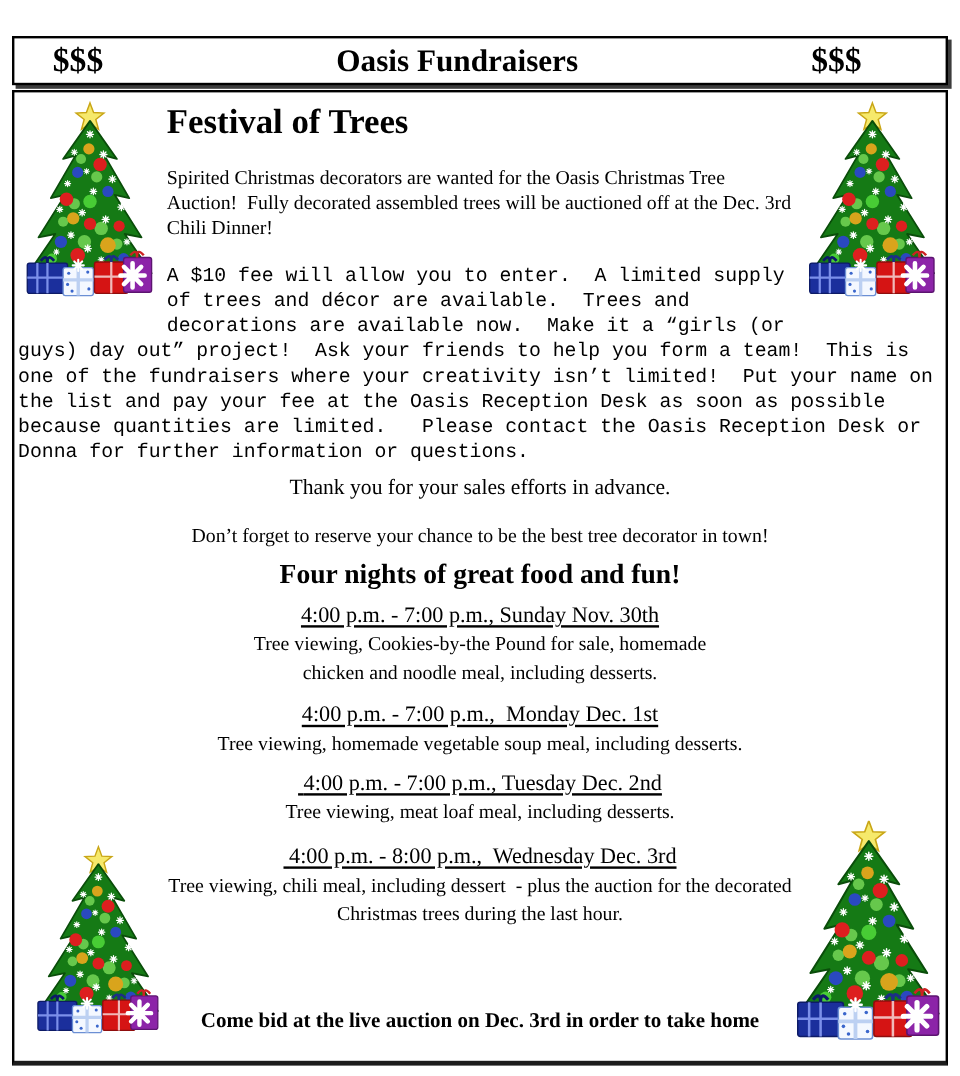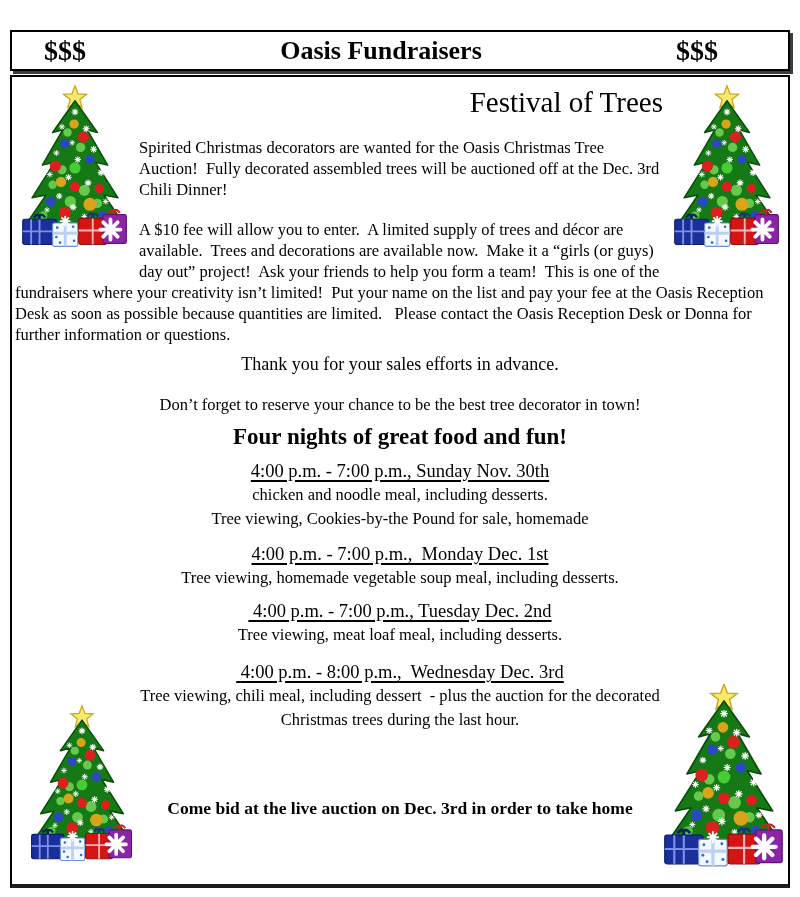--- a/index.html
+++ b/index.html
@@ -19,25 +19,25 @@
     border:2px solid #000; border-bottom:4px solid #1c1c1c;
     padding:0 3px; overflow:hidden;
   }
 
   .tree { display:block; }
   .tree.top-left  { float:left;  width:112px; height:174px; margin:3px 8px 18px 4px; }
   .tree.top-right { float:right; width:112px; height:174px; margin:3px 2px 18px 8px; }
   .tree.bottom-left  { position:absolute; left:16px;  bottom:16px; width:108px; height:168px; }
   .tree.bottom-right { position:absolute; right:0;    bottom:16px; width:128px; height:184px; }
 
-  .flyer-title { margin:8px 0 0 0; text-align:right; font-weight:normal; font-size:29px; line-height:34px; }
+  .flyer-title { margin:8px 0 0 0; text-align:left; font-weight:bold; font-size:29px; line-height:34px; }
 
   .para { font-size:16.5px; line-height:21px; white-space:pre-wrap; margin:0; text-align:left; }
   .p1 { margin-top:18px; }
-  .p2 { margin-top:19px; }
+  .p2 { margin-top:19px;font-family:Liberation Mono, monospace; }
 
   .center { text-align:center; }
   .bold { font-weight:bold; }
 
   .encourage { margin-top:17px; font-size:17px; line-height:22px; white-space:pre-wrap; }
   .thanks    { margin-top:9px;  font-size:18px; line-height:21px; }
   .reserve   { margin-top:19px;  font-size:16.5px; line-height:21px; }
 
   .schedule-title { margin-top:8px; font-size:23px; line-height:27px; }
 
@@ -158,22 +158,22 @@
 
     <div class="center thanks">Thank you for your sales efforts in advance.</div>
     <div class="center reserve">Don’t forget to reserve your chance to be the best tree decorator in town!</div>
 
     <div class="center bold schedule-title">Four nights of great food and fun!</div>
 
     <div class="day-block">
       <div class="center">
         <span class="day-heading">4:00 p.m. - 7:00 p.m., Sunday Nov. 30th</span>
       </div>
+      <div class="center desc">Tree viewing, Cookies-by-the Pound for sale, homemade</div>
       <div class="center desc">chicken and noodle meal, including desserts.</div>
-      <div class="center desc">Tree viewing, Cookies-by-the Pound for sale, homemade</div>
     </div>
 
     <div class="day-block gap-md">
       <div class="center">
         <span class="day-heading">4:00 p.m. - 7:00 p.m.,  Monday Dec. 1st</span>
       </div>
       <div class="center desc">Tree viewing, homemade vegetable soup meal, including desserts.</div>
     </div>
 
     <div class="day-block gap-lg">

